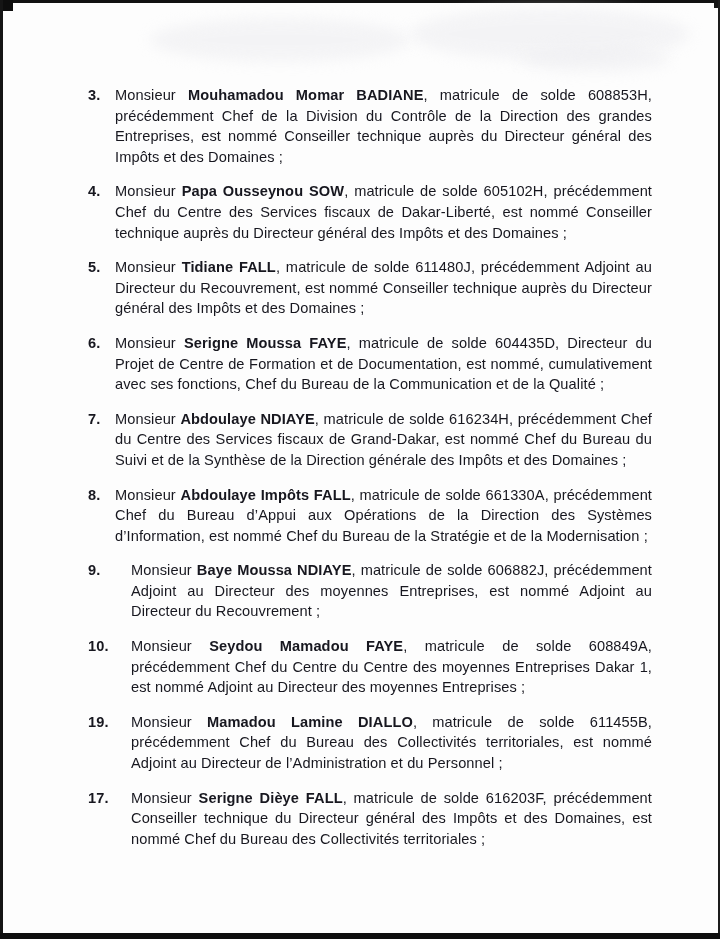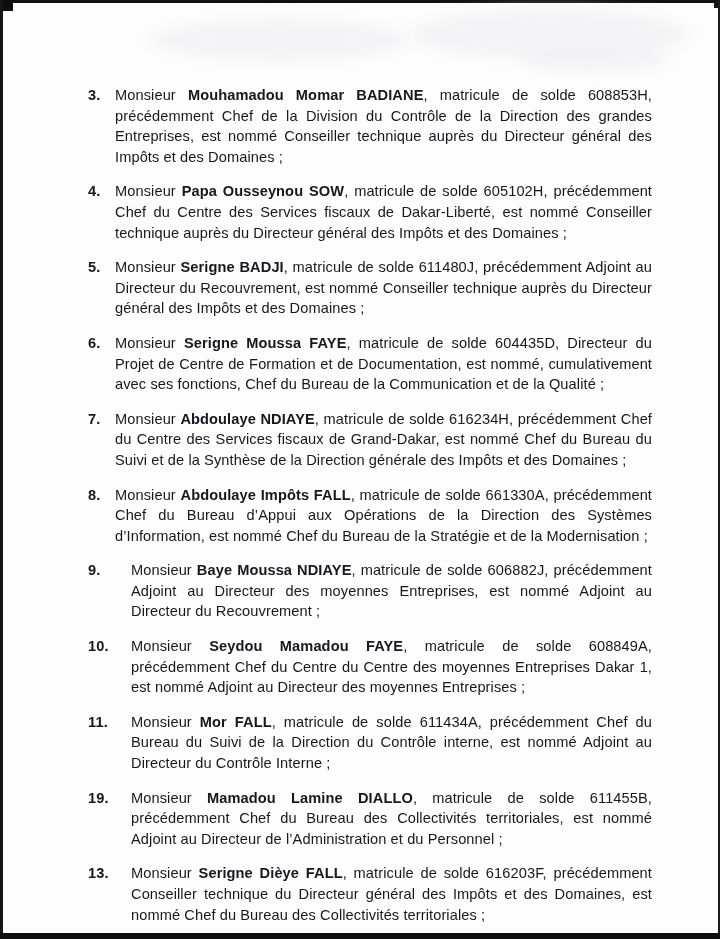--- a/index.html
+++ b/index.html
@@ -105,21 +105,21 @@
     <span class="item-body"><span class="item-prefix">Monsieur </span><span class="person-name">Mouhamadou Momar BADIANE</span><span class="item-rest">, matricule de solde 608853H, précédemment Chef de la Division du Contrôle de la Direction des grandes Entreprises, est nommé Conseiller technique auprès du Directeur général des Impôts et des Domaines ;</span></span>
   </li>
 
   <li class="item">
     <span class="item-num">4.</span>
     <span class="item-body"><span class="item-prefix">Monsieur </span><span class="person-name">Papa Ousseynou SOW</span><span class="item-rest">, matricule de solde 605102H, précédemment Chef du Centre des Services fiscaux de Dakar-Liberté, est nommé Conseiller technique auprès du Directeur général des Impôts et des Domaines ;</span></span>
   </li>
 
   <li class="item">
     <span class="item-num">5.</span>
-    <span class="item-body"><span class="item-prefix">Monsieur </span><span class="person-name">Serigne BADJI</span><span class="item-rest">, matricule de solde 611480J, précédemment Adjoint au Directeur du Recouvrement, est nommé Conseiller technique auprès du Directeur général des Impôts et des Domaines ;</span></span>
+    <span class="item-body"><span class="item-prefix">Monsieur </span><span class="person-name">Tidiane FALL</span><span class="item-rest">, matricule de solde 611480J, précédemment Adjoint au Directeur du Recouvrement, est nommé Conseiller technique auprès du Directeur général des Impôts et des Domaines ;</span></span>
   </li>
 
   <li class="item">
     <span class="item-num">6.</span>
     <span class="item-body"><span class="item-prefix">Monsieur </span><span class="person-name">Serigne Moussa FAYE</span><span class="item-rest">, matricule de solde 604435D, Directeur du Projet de Centre de Formation et de Documentation, est nommé, cumulativement avec ses fonctions, Chef du Bureau de la Communication et de la Qualité ;</span></span>
   </li>
 
   <li class="item">
     <span class="item-num">7.</span>
     <span class="item-body"><span class="item-prefix">Monsieur </span><span class="person-name">Abdoulaye NDIAYE</span><span class="item-rest">, matricule de solde 616234H, précédemment Chef du Centre des Services fiscaux de Grand-Dakar, est nommé Chef du Bureau du Suivi et de la Synthèse de la Direction générale des Impôts et des Domaines ;</span></span>
@@ -133,28 +133,24 @@
   <li class="item">
     <span class="item-num wide">9.</span>
     <span class="item-body"><span class="item-prefix">Monsieur </span><span class="person-name">Baye Moussa NDIAYE</span><span class="item-rest">, matricule de solde 606882J, précédemment Adjoint au Directeur des moyennes Entreprises, est nommé Adjoint au Directeur du Recouvrement ;</span></span>
   </li>
 
   <li class="item">
     <span class="item-num wide">10.</span>
     <span class="item-body"><span class="item-prefix">Monsieur </span><span class="person-name">Seydou Mamadou FAYE</span><span class="item-rest">, matricule de solde 608849A, précédemment Chef du Centre du Centre des moyennes Entreprises Dakar 1, est nommé Adjoint au Directeur des moyennes Entreprises ;</span></span>
   </li>
 
-  <li class="item">
-    <span class="item-num wide">11.</span>
-    <span class="item-body"><span class="item-prefix">Monsieur </span><span class="person-name">Mor FALL</span><span class="item-rest">, matricule de solde 611434A, précédemment Chef du Bureau du Suivi de la Direction du Contrôle interne, est nommé Adjoint au Directeur du Contrôle Interne ;</span></span>
-  </li>
 
   <li class="item">
     <span class="item-num wide">19.</span>
     <span class="item-body"><span class="item-prefix">Monsieur </span><span class="person-name">Mamadou Lamine DIALLO</span><span class="item-rest">, matricule de solde 611455B, précédemment Chef du Bureau des Collectivités territoriales, est nommé Adjoint au Directeur de l’Administration et du Personnel ;</span></span>
   </li>
 
   <li class="item">
-    <span class="item-num wide">13.</span>
+    <span class="item-num wide">17.</span>
     <span class="item-body"><span class="item-prefix">Monsieur </span><span class="person-name">Serigne Dièye FALL</span><span class="item-rest">, matricule de solde 616203F, précédemment Conseiller technique du Directeur général des Impôts et des Domaines, est nommé Chef du Bureau des Collectivités territoriales ;</span></span>
   </li>
 </ol>
 </div>
 
 </body></html>

